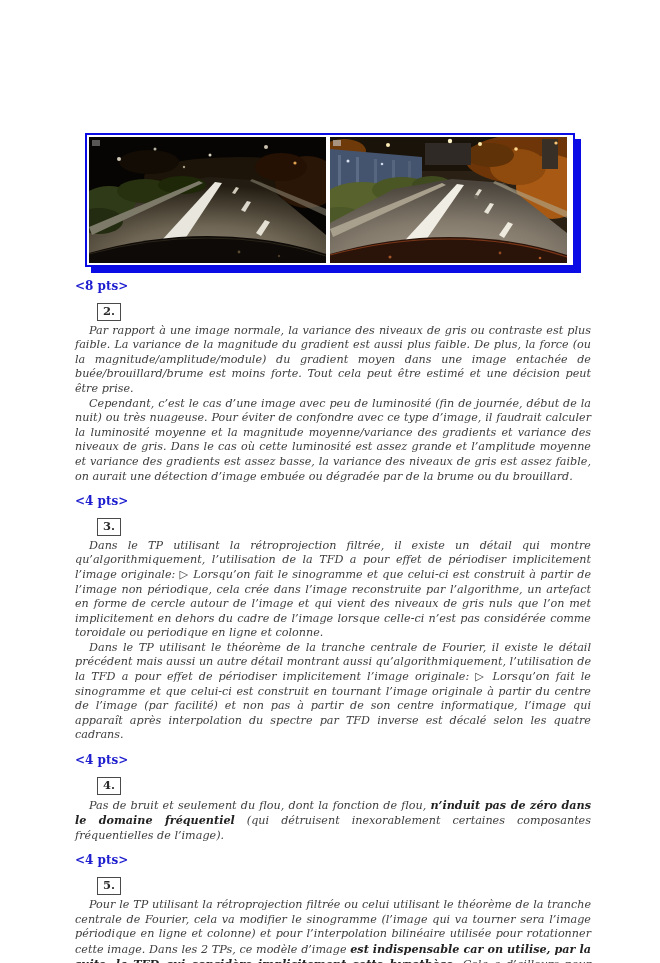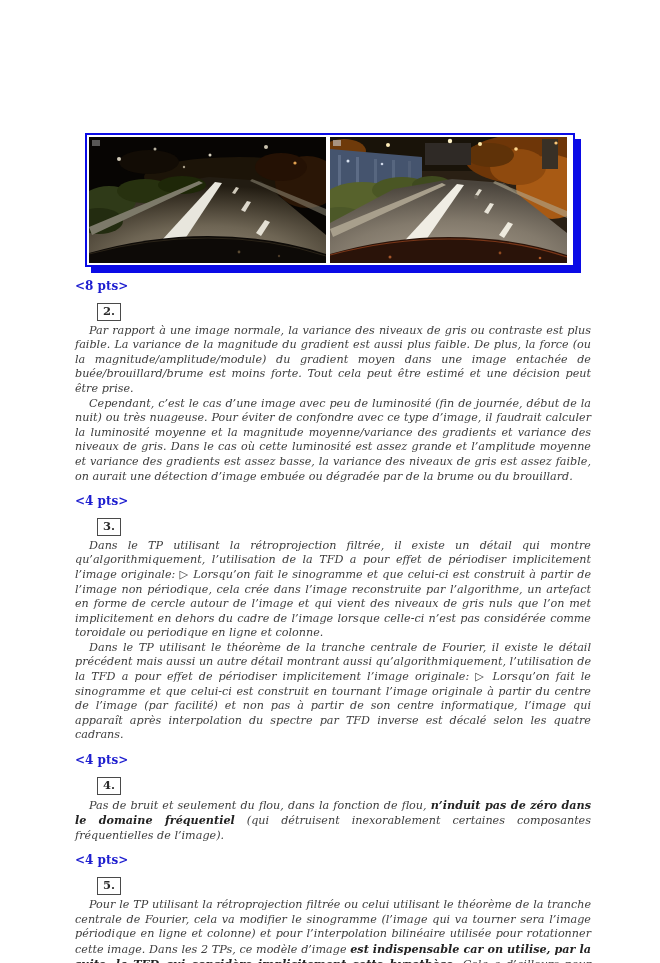--- a/index.html
+++ b/index.html
@@ -152,21 +152,21 @@
 
     <div class="section">
       <div class="qbox">3.</div>
       <p class="para">Dans le TP utilisant la rétroprojection filtrée, il existe un détail qui montre qu’algorithmiquement, l’utilisation de la TFD a pour effet de périodiser implicitement l’image originale: ▷ Lorsqu’on fait le sinogramme et que celui-ci est construit à partir de l’image non périodique, cela crée dans l’image reconstruite par l’algorithme, un artefact en forme de cercle autour de l’image et qui vient des niveaux de gris nuls que l’on met implicitement en dehors du cadre de l’image lorsque celle-ci n’est pas considérée comme toroidale ou periodique en ligne et colonne.</p>
       <p class="para">Dans le TP utilisant le théorème de la tranche centrale de Fourier, il existe le détail précédent mais aussi un autre détail montrant aussi qu’algorithmiquement, l’utilisation de la TFD a pour effet de périodiser implicitement l’image originale: ▷ Lorsqu’on fait le sinogramme et que celui-ci est construit en tournant l’image originale à partir du centre de l’image (par facilité) et non pas à partir de son centre informatique, l’image qui apparaît après interpolation du spectre par TFD inverse est décalé selon les quatre cadrans.</p>
       <div class="pts">&lt;4 pts&gt;</div>
     </div>
 
     <div class="section">
       <div class="qbox">4.</div>
-      <p class="para"><span>Pas de bruit et seulement du flou, dans la fonction de flou, </span><b>n’induit pas de zéro dans le domaine fréquentiel</b><span> (qui détruisent inexorablement certaines composantes fréquentielles de l’image).</span></p>
+      <p class="para"><span>Pas de bruit et seulement du flou, dont la fonction de flou, </span><b>n’induit pas de zéro dans le domaine fréquentiel</b><span> (qui détruisent inexorablement certaines composantes fréquentielles de l’image).</span></p>
       <div class="pts">&lt;4 pts&gt;</div>
     </div>
 
     <div class="section">
       <div class="qbox">5.</div>
       <p class="para"><span>Pour le TP utilisant la rétroprojection filtrée ou celui utilisant le théorème de la tranche centrale de Fourier, cela va modifier le sinogramme (l’image qui va tourner sera l’image périodique en ligne et colonne) et pour l’interpolation bilinéaire utilisée pour rotationner cette image. Dans les 2 TPs, ce modèle d’image </span><b>est indispensable car on utilise, par la suite, la TFD qui considère implicitement cette hypothèse.</b><span> Cela a d’ailleurs pour effet d’enlever l’artefact en cercle qui existe lorsqu’on considère des bords nuls.</span></p>
       <div class="pts">&lt;4 pts&gt;</div>
     </div>
 
   </div>

